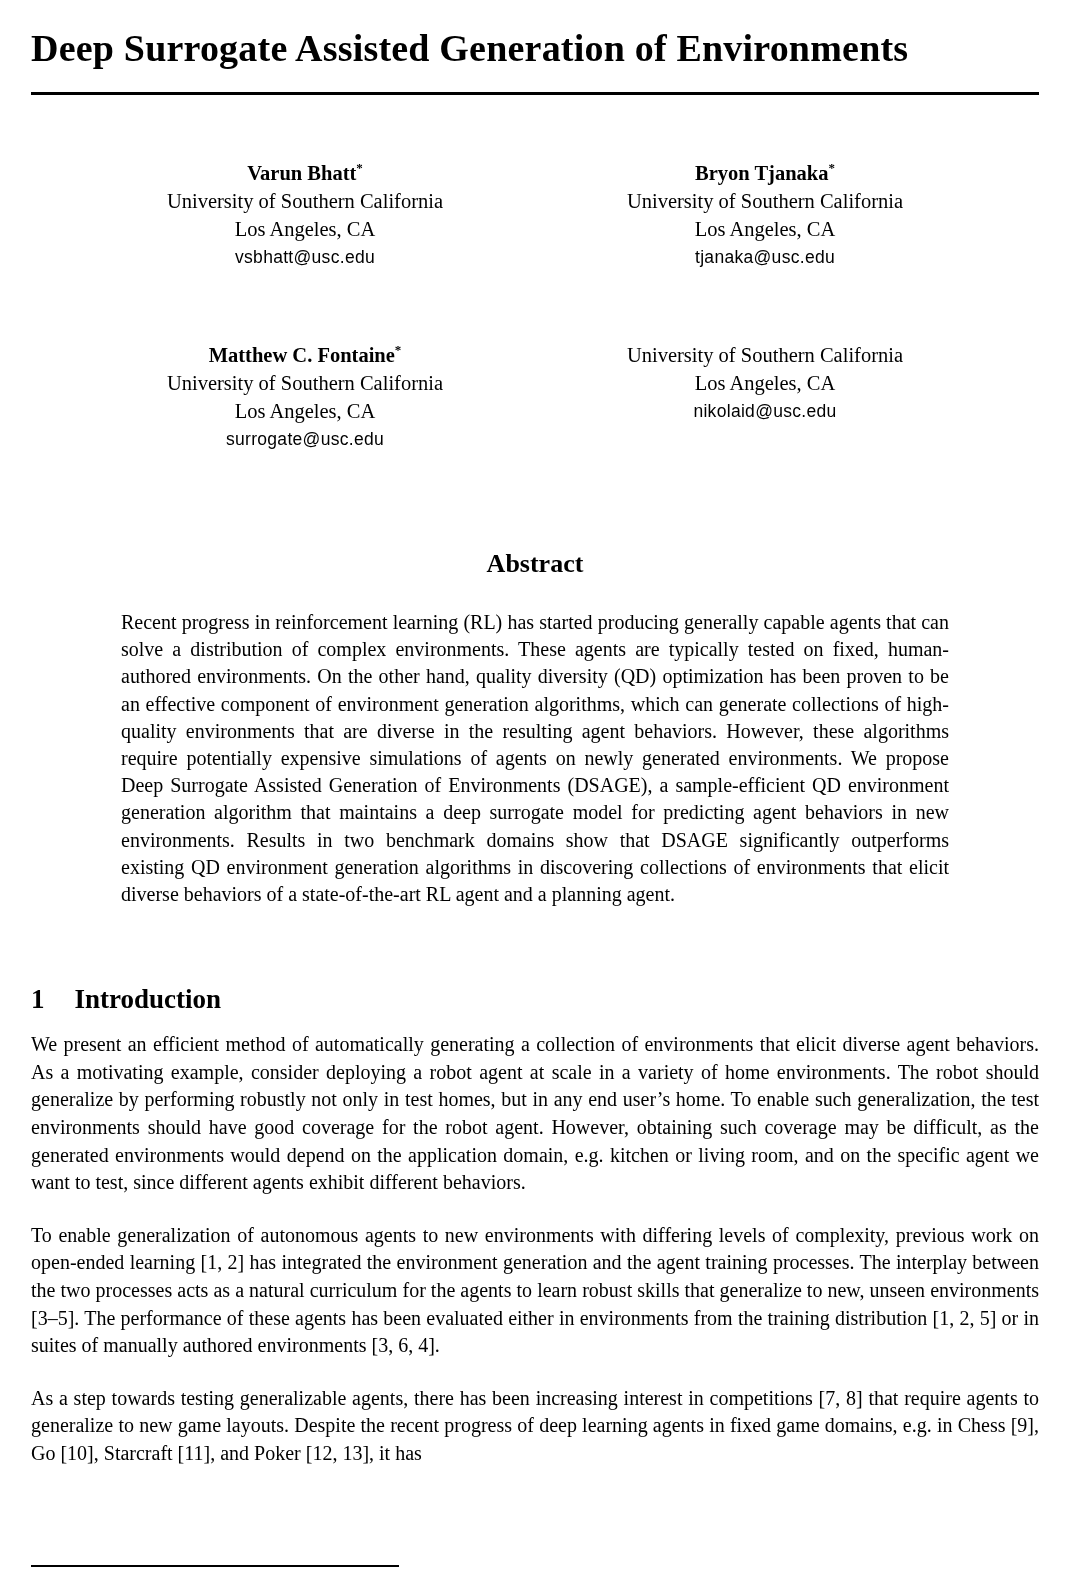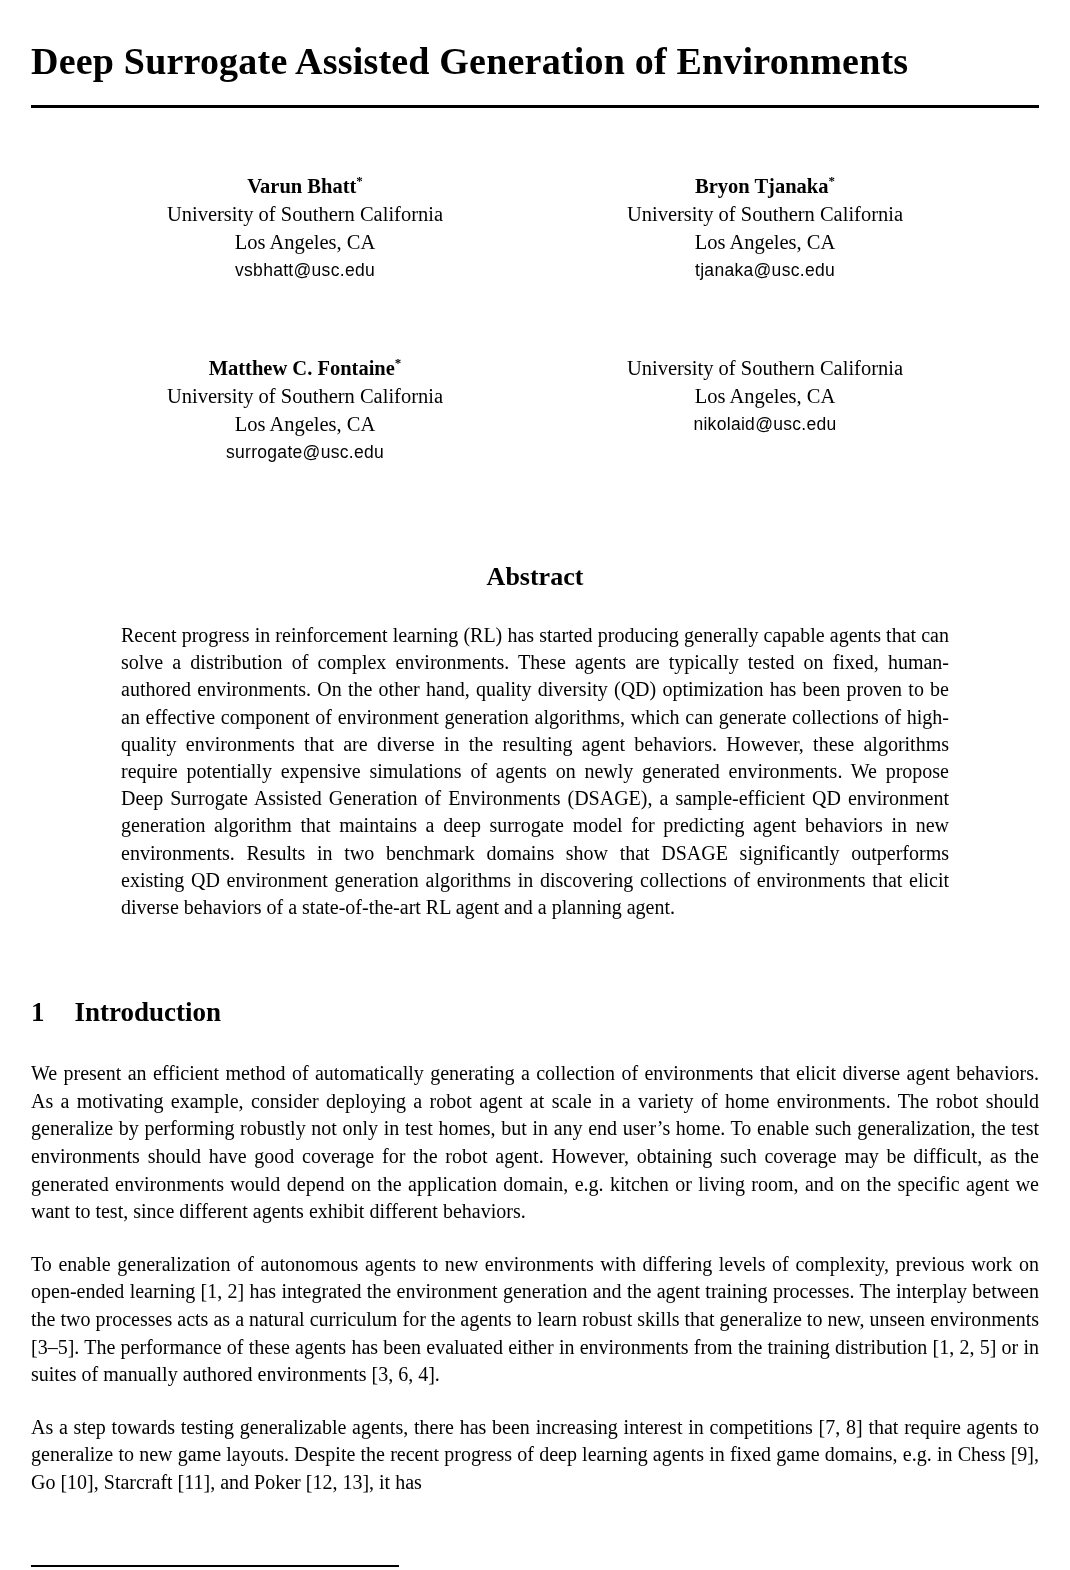--- a/index.html
+++ b/index.html
@@ -14,21 +14,21 @@
   }
   .page {
     padding: 20px 31px 0 31px;
     position: relative;
     height: 1570px;
   }
   .title {
     font-size: 38px;
     font-weight: bold;
     letter-spacing: 0.2px;
-    margin-top: 19px;
+    margin-top: 6px;
     white-space: nowrap;
   }
   .title-rule {
     border: none;
     border-top: 3px solid #000;
     margin-top: 22px;
   }
   .authors {
     width: 920px;
     margin: 64px auto 0 auto;
@@ -63,21 +63,21 @@
     display: flex;
     align-items: baseline;
   }
   .section-heading .num { margin-right: 30px; }
   .body-par {
     font-size: 20px;
     line-height: 27.6px;
     text-align: justify;
     margin-top: 25px;
   }
-  .body-par.first { margin-top: 32px; }
+  .body-par.first { margin-top: 16px; }
   .footnote-rule {
     position: absolute;
     left: 31px;
     bottom: 3px;
     width: 368px;
     border: none;
     border-top: 2px solid #000;
   }
 </style>
 </head>

